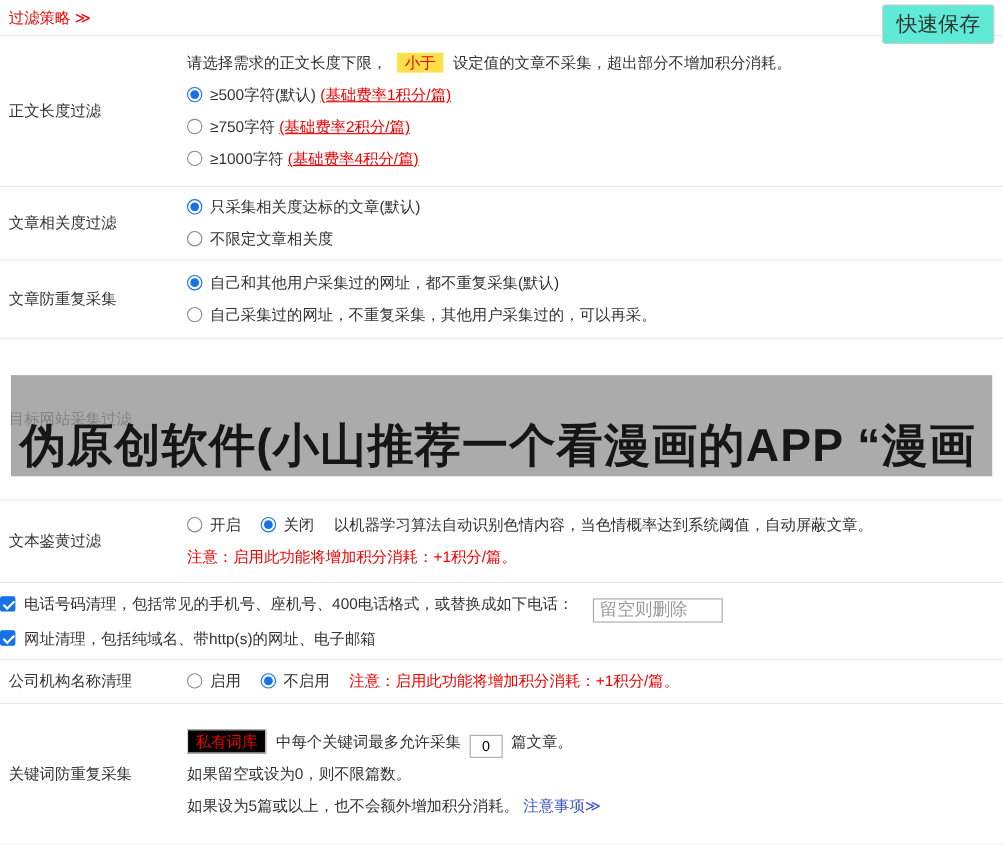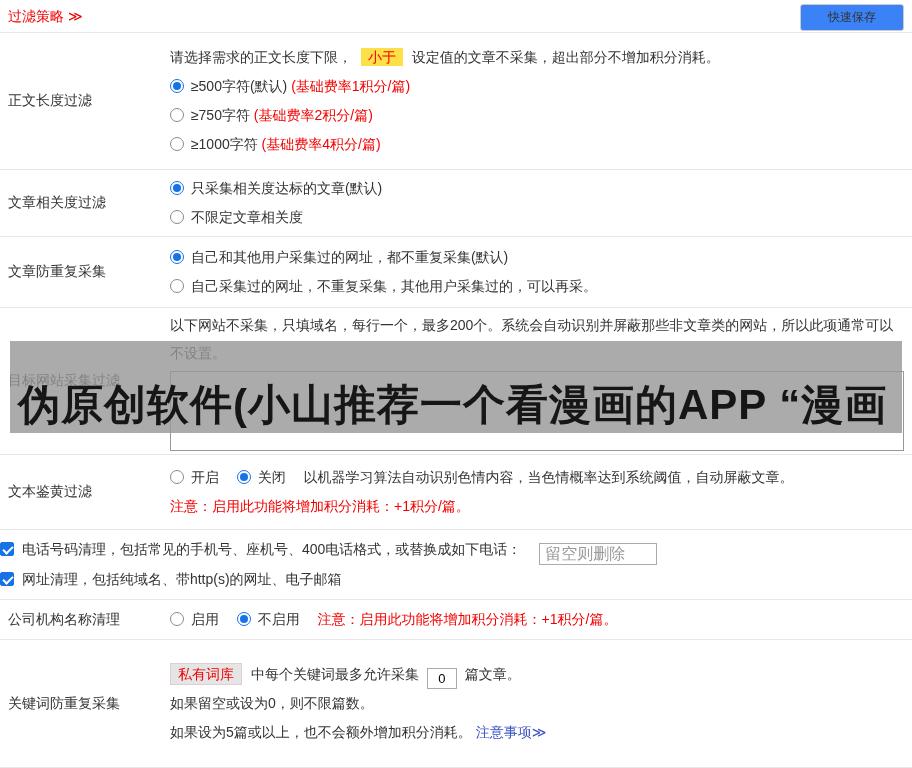--- a/index.html
+++ b/index.html
@@ -8,34 +8,34 @@
     --text: #333333;
     --divider: #e8e8e8;
     --check_blue: #1673e6;
   }
   * { box-sizing: border-box; }
   body { margin: 0; background: #fff; font-family: "Liberation Sans", "DejaVu Sans", sans-serif; }
   .page { position: relative; width: 912px; height: 768px; background: #fff; overflow: hidden; color: var(--text); font-size: 14px; }
 
   .topbar { position: relative; height: 33px; border-bottom: 1px solid var(--divider); }
   .topbar .title { position: absolute; left: 8px; top: 0; line-height: 32px; color: var(--accent_red); font-size: 14px; }
-  .save-btn { position: absolute; right: 8px; top: 4px; padding: 4px 27px; font-size: 12px; color: #333;
-    background: #3b82f6; border: 1px solid #ccc; border-radius: 3px; cursor: pointer; font-family: inherit; }
+  .save-btn { position: absolute; right: 8px; top: 4px; padding: 4px 12px; font-size: 19px; color: #333;
+    background: #5eead4; border: 1px solid #ccc; border-radius: 3px; cursor: pointer; font-family: inherit; }
 
   .row { display: flex; width: 100%; border-bottom: 1px solid var(--divider); }
   .row:last-child { border-bottom: none; }
   .label { width: 170px; padding-left: 8px; display: flex; align-items: center; color: #333; flex-shrink: 0; }
   .content { flex: 1; padding-right: 8px; display: flex; flex-direction: column; justify-content: center; }
   .line { line-height: 29px; }
   .r1 { height: 137px; } .r2 { height: 67px; } .r3 { height: 71px; } .r4 { height: 147px; }
   .r5 { height: 75px; } .r6 { height: 70px; } .r7 { height: 40px; } .r8 { height: 128px; }
   .r4 .line { line-height: 28px; }
 
   .red { color: var(--accent_red); }
-  .u { }
+  .u { text-decoration: underline; }
   .link { color: var(--link_blue); cursor: pointer; }
   .hl-red { color: var(--accent_red); background: #fde047; padding: 1px 7px; margin: 0 5px; }
 
   .radio { display: inline-block; width: 14px; height: 14px; border-radius: 50%; border: 1px solid #8a8a8a;
     background: #fff; vertical-align: -2px; margin-right: 3px; position: relative; }
   .radio.checked { border-color: var(--check_blue); }
   .radio.checked::after { content: ''; position: absolute; left: 2px; top: 2px; right: 2px; bottom: 2px;
     background: var(--check_blue); border-radius: 50%; }
 
   .checkbox { display: inline-block; width: 14px; height: 14px; border: 1px solid #8a8a8a; border-radius: 2px;
@@ -46,21 +46,21 @@
 
   .opt { margin-right: 14px; cursor: pointer; }
 
   textarea.site-box { width: 100%; height: 80px; margin-top: 4px; border: 1px solid #999; resize: none;
     font-family: inherit; font-size: 13px; padding: 4px; }
   .text-input { width: 118px; height: 22px; border: 1px solid #aaa; padding: 0 5px; font-size: 16px;
     font-family: inherit; color: #333; vertical-align: -5px; }
   .text-input::placeholder { color: #999; }
   .num-input { width: 30px; height: 21px; border: 1px solid #aaa; text-align: center; font-size: 13px;
     font-family: inherit; margin: 0 4px; vertical-align: -4px; }
-  .tag-red { color: var(--accent_red); border: 1px solid #e0cfcf; background: #e5e5e5; padding: 2px 7px; margin-right: 5px; }
+  .tag-red { color: var(--accent_red); border: 1px solid #e0cfcf; background: #000000; padding: 2px 7px; margin-right: 5px; }
 
   .watermark { position: absolute; left: 10px; right: 10px; top: 341px; height: 92px; z-index: 10;
     background: rgba(150,150,150,0.8); overflow: hidden; display: flex; align-items: flex-end; }
   .wm-text { font-size: 42px; font-weight: bold; color: #161616; white-space: nowrap; padding-left: 8px; letter-spacing: 1px; }
 </style>
 </head>
 <body>
 
 <div class="page">
 
@@ -118,24 +118,20 @@
       </label>
       <label class="line opt">
         <span class="radio"></span>
         <span>自己采集过的网址，不重复采集，其他用户采集过的，可以再采。</span>
       </label>
     </div>
   </div>
 
   <div class="row r4">
     <div class="label">目标网站采集过滤</div>
-    <div class="content">
-      <div class="line">以下网站不采集，只填域名，每行一个，最多200个。系统会自动识别并屏蔽那些非文章类的网站，所以此项通常可以不设置。</div>
-      <textarea class="site-box" style=""></textarea>
-    </div>
   </div>
 
   <div class="row r5">
     <div class="label">文本鉴黄过滤</div>
     <div class="content">
       <div class="line">
         <label class="opt">
           <span class="radio"></span>
           <span>开启</span>
         </label>

